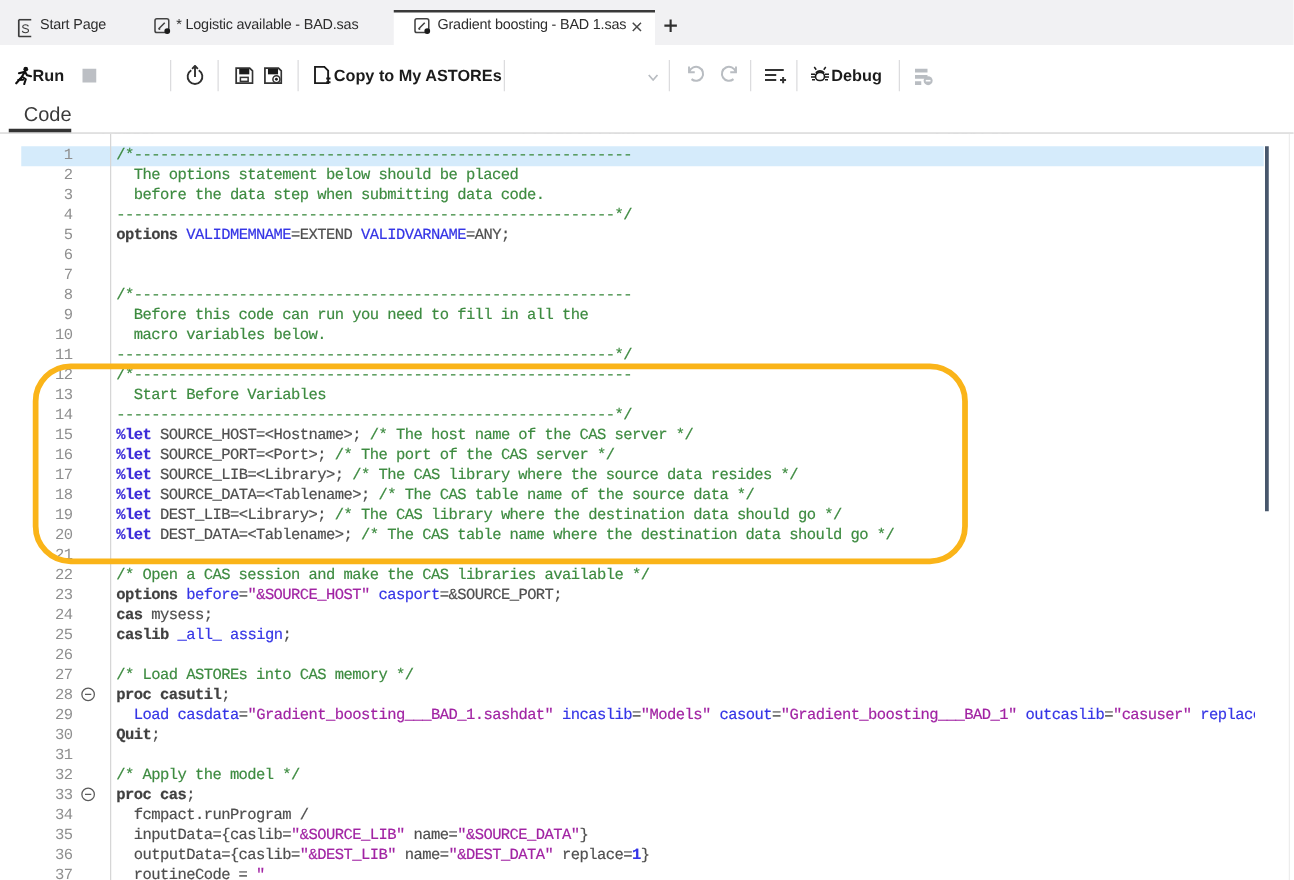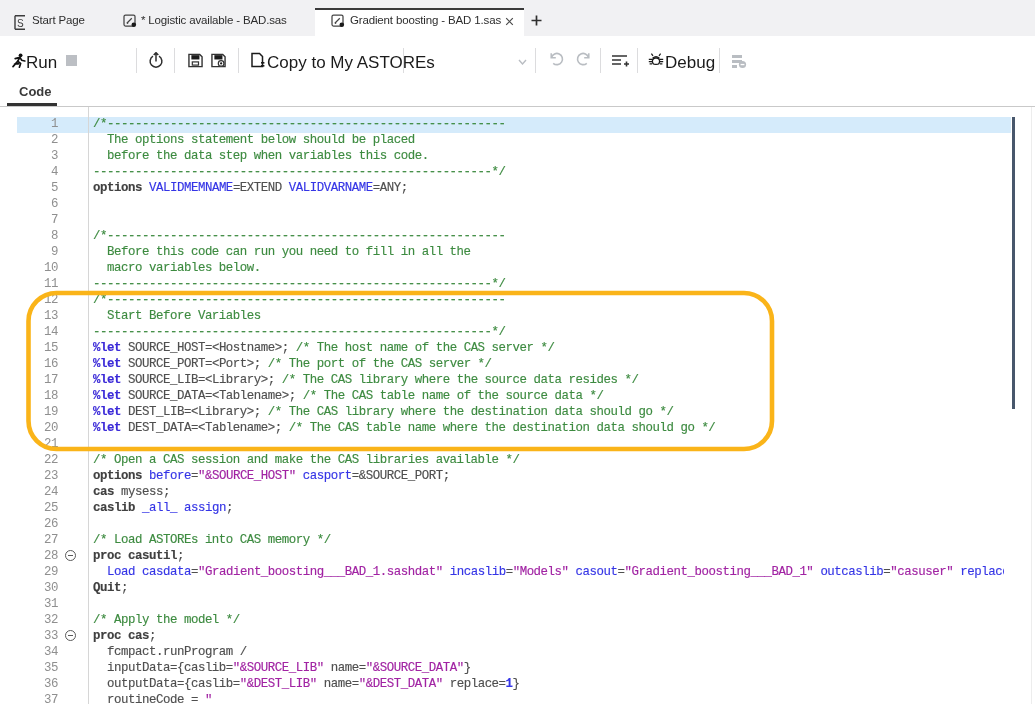--- a/index.html
+++ b/index.html
@@ -2,26 +2,26 @@
 <html><head><meta charset="utf-8"><style>
 * { margin:0; padding:0; box-sizing:border-box; }
 html,body { width:1035px; height:704px; background:#fff; font-family:"Liberation Sans",sans-serif; overflow:hidden; position:relative; }
 .abs { position:absolute; }
 
 #tabbar { position:absolute; top:0; left:0; width:1035px; height:36px; background:#f1f1f3; }
 .tabtxt { font-size:11.5px; color:#2d2d2d; letter-spacing:-0.15px; }
 #tab3 { position:absolute; left:315px; top:8px; width:209px; height:28px; background:#fff; border-top:2px solid #3a3a3a; }
 
 #toolbar { position:absolute; top:36px; left:0; width:1035px; height:42px; background:#fff; }
-.tb { position:absolute; font-size:17px; color:#1b1b1b; top:17px; white-space:nowrap; }
+.tb { position:absolute; font-size:13px; color:#1b1b1b; top:17px; white-space:nowrap;font-weight:bold; }
 .tbg { color:#b9bdc2;margin-top:48px; }
 .sep { position:absolute; top:12px; width:1px; height:25px; background:#dcdcde; }
 
 #coderow { position:absolute; top:78px; left:0; width:1035px; height:29px; background:#fff; }
-#codelbl { position:absolute; left:19px; top:6px; font-size:13px; color:#3a3a3a;font-weight:bold; }
+#codelbl { position:absolute; left:19px; top:6px; font-size:16px; color:#3a3a3a; }
 #codeul { position:absolute; left:7px; top:25px; width:50px; height:3px; background:#333; }
 #rowborder { position:absolute; left:0; top:106px; width:1035px; height:1px; background:#c9c9c9; }
 
 #editor { position:absolute; top:107px; left:0; width:1035px; height:597px; background:#fff; overflow:hidden; }
 #hl { position:absolute; left:17px; top:10px; width:994px; height:16px; background:#d5ebfb; }
 #gutsep { position:absolute; left:88px; top:0; width:1px; height:597px; background:#d6d6d6; }
 #rline { position:absolute; left:1031px; top:0; width:1px; height:597px; background:#ededed; }
 #sbar { position:absolute; left:1012px; top:10px; width:3px; height:292px; background:#48576c; }
 pre { font-family:"Liberation Mono",monospace; font-size:12.4px; letter-spacing:-0.443px; line-height:16px; }
 #nums { position:absolute; left:0px; top:9px; width:58px; text-align:right; color:#8f8f8f; }
@@ -146,21 +146,21 @@
 </div>
 <div id="rowborder"></div>
 
 <div id="editor">
   <div id="hl"></div>
   <div id="gutsep"></div>
   <div id="rline"></div>
   <div id="clip">
     <pre id="codepre"><span class="c">/*---------------------------------------------------------</span>
 <span class="c">  The options statement below should be placed</span>
-<span class="c">  before the data step when variables this code.</span>
+<span class="c">  before the data step when submitting data code.</span>
 <span class="c">---------------------------------------------------------*/</span>
 <span class="k">options</span> <span class="o">VALIDMEMNAME</span>=EXTEND <span class="o">VALIDVARNAME</span>=ANY;
 
 
 <span class="c">/*---------------------------------------------------------</span>
 <span class="c">  Before this code can run you need to fill in all the</span>
 <span class="c">  macro variables below.</span>
 <span class="c">---------------------------------------------------------*/</span>
 <span class="c">/*---------------------------------------------------------</span>
 <span class="c">  Start Before Variables</span>

